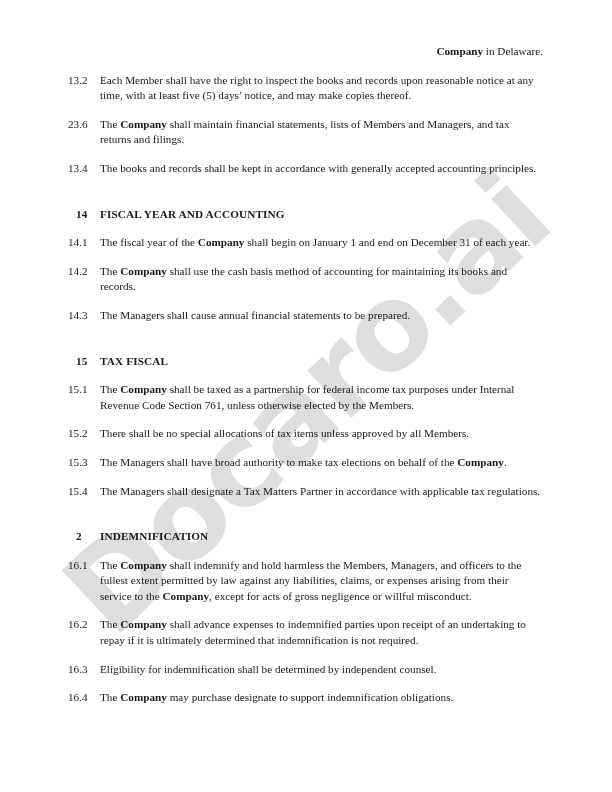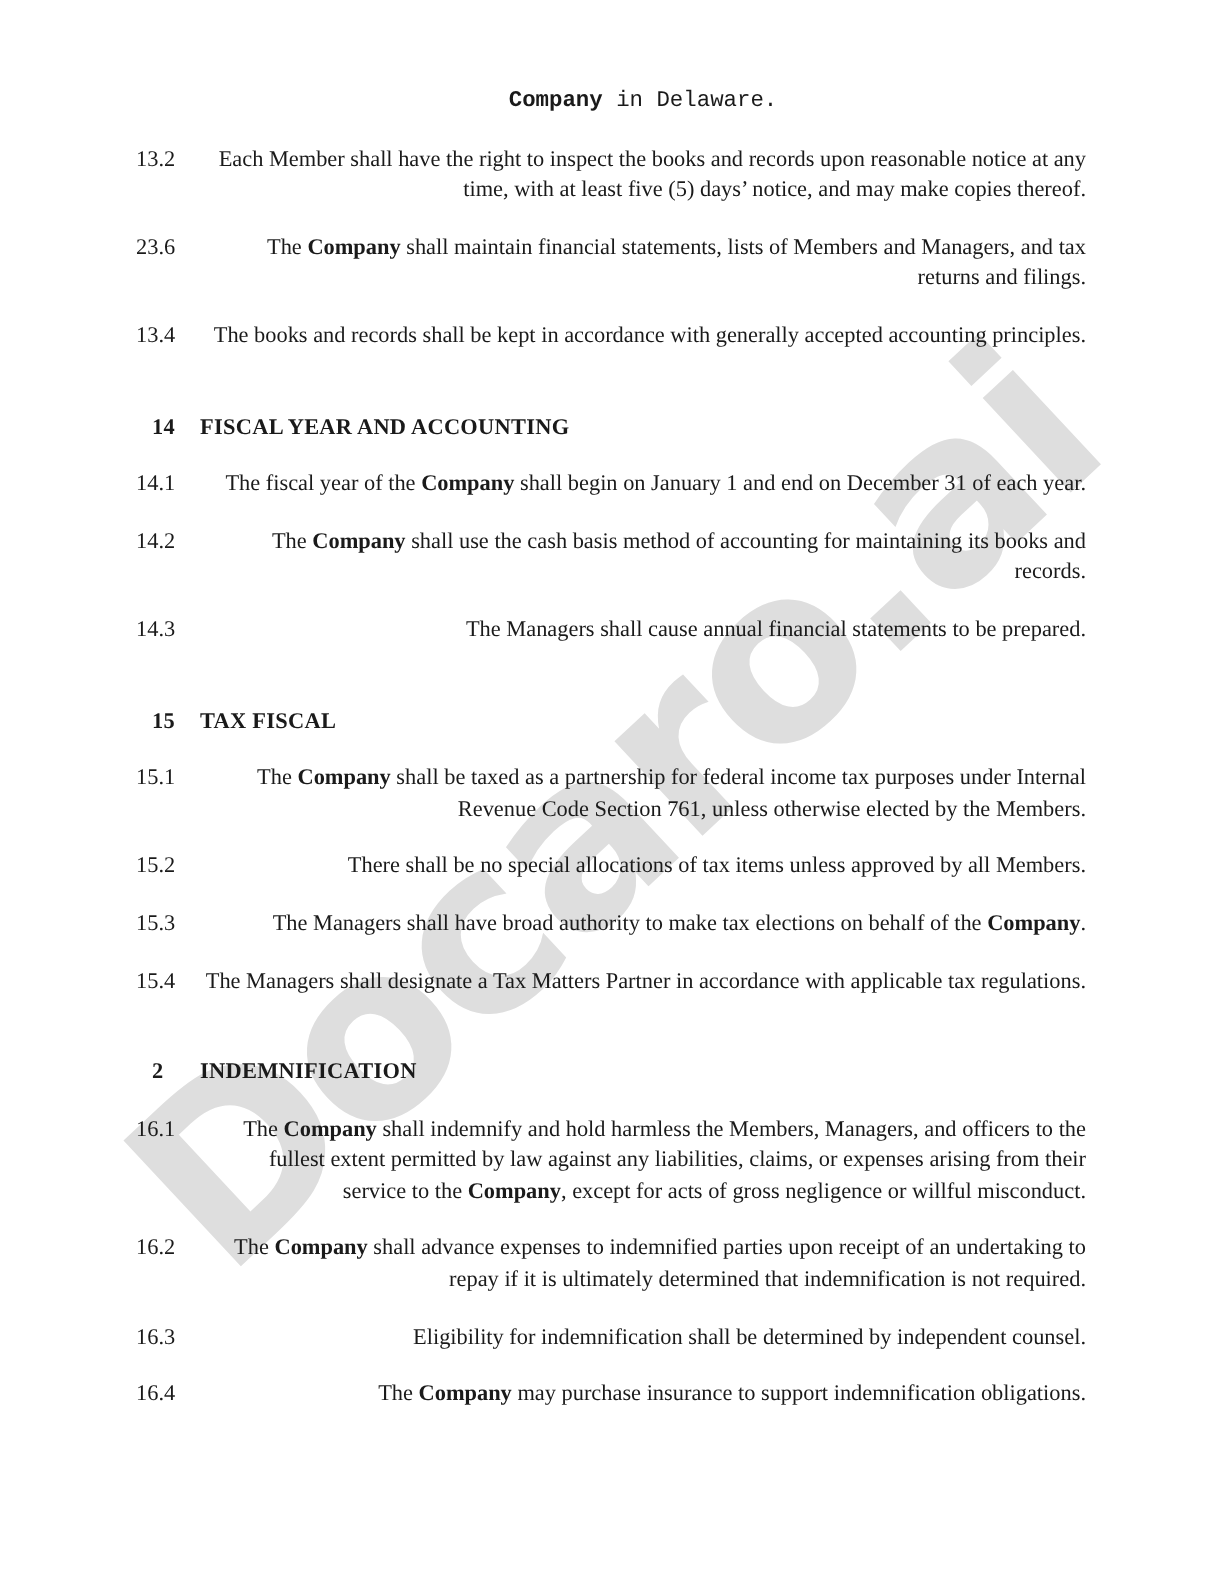--- a/index.html
+++ b/index.html
@@ -52,22 +52,21 @@
     height: 792px;
     z-index: 1;
     padding: 44px 69px 0 68px;
     box-sizing: border-box;
   }
 
   .cont-para {
     margin: 0 0 0 32px;
     font-size: 11.2px;
     line-height: 15.6px;
-    text-align: center;
-    font-family: Liberation Mono, monospace;
+    text-align: right;
   }
 
   .section-heading {
     display: flex;
     margin: 30px 0 0 0;
     font-weight: 700;
     font-size: 11.2px;
     line-height: 15.6px;
     letter-spacing: 0.15px;
   }
@@ -91,21 +90,21 @@
   .clause.first-after-heading {
     margin-top: 13px;
   }
   .clause .cl-num {
     width: 32px;
     flex: 0 0 32px;
     box-sizing: border-box;
   }
   .clause .cl-body {
     flex: 1 1 auto;
-    text-align: right;
+    text-align: left;
   }
   b { font-weight: 700; }
 </style>
 </head>
 <body>
 
 <div class="page">
 
   <div class="watermark-layer">
     <div class="watermark-text">Docaro.ai</div>
@@ -175,18 +174,18 @@
         <div class="clause">
           <span class="cl-num">16.2</span>
           <span class="cl-body"><span>The </span><b>Company</b><span> shall advance expenses to indemnified parties upon receipt of an undertaking to repay if it is ultimately determined that indemnification is not required.</span></span>
         </div>
         <div class="clause">
           <span class="cl-num">16.3</span>
           <span class="cl-body"><span>Eligibility for indemnification shall be determined by independent counsel.</span></span>
         </div>
         <div class="clause">
           <span class="cl-num">16.4</span>
-          <span class="cl-body"><span>The </span><b>Company</b><span> may purchase insurance to support indemnification obligations.</span></span>
+          <span class="cl-body"><span>The </span><b>Company</b><span> may purchase designate to support indemnification obligations.</span></span>
         </div>
       </div>
 
   </div>
 </div>
 
 </body></html>

